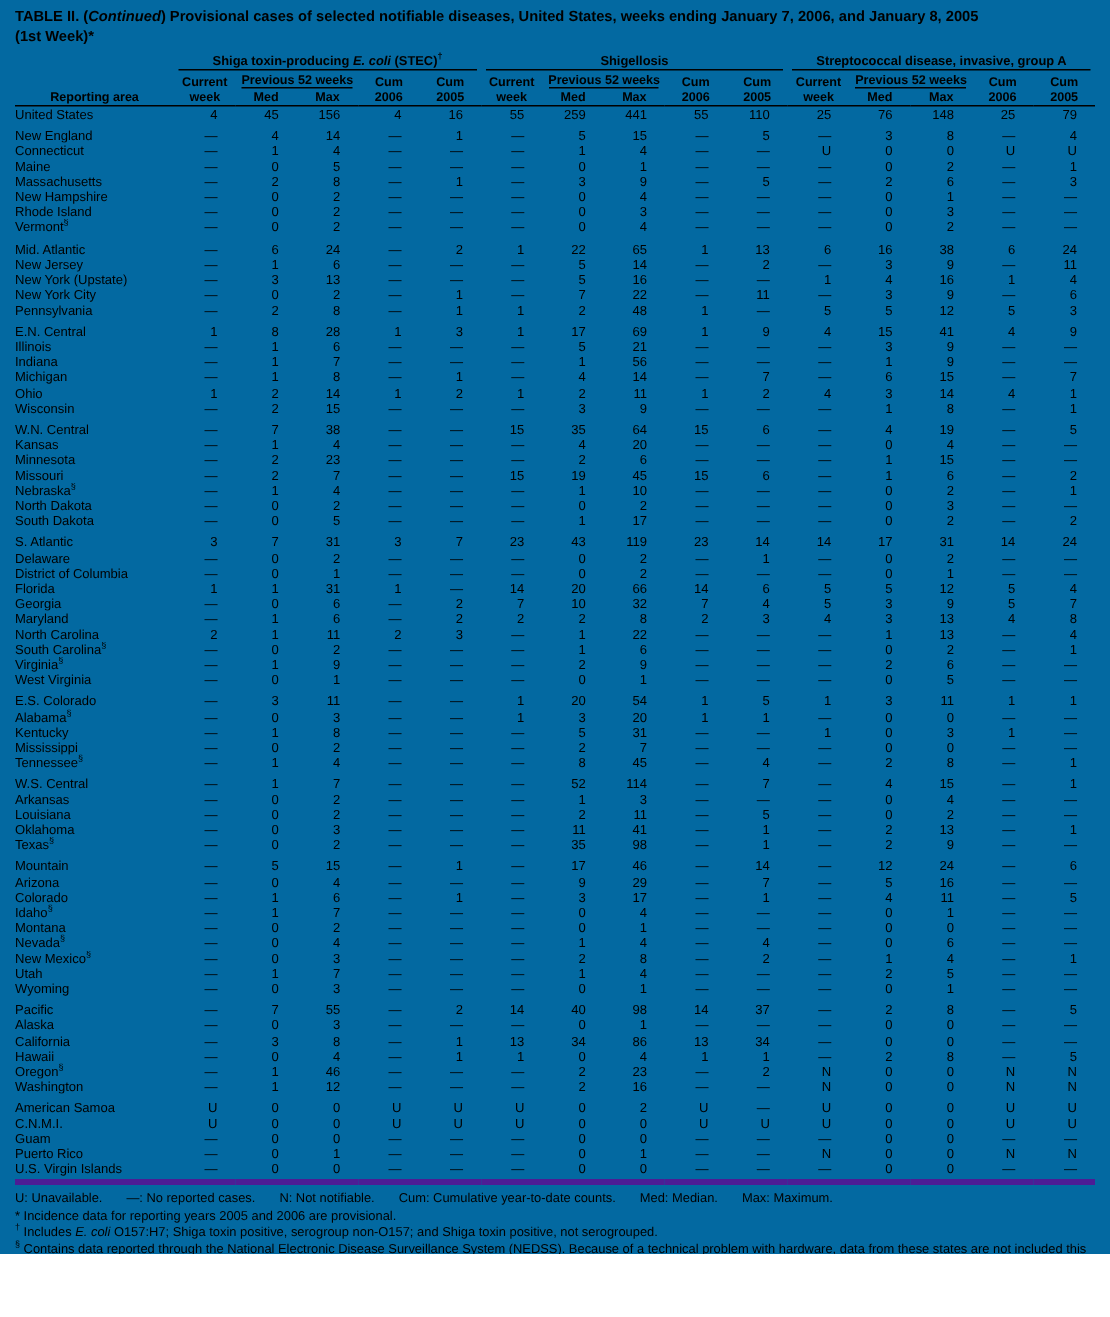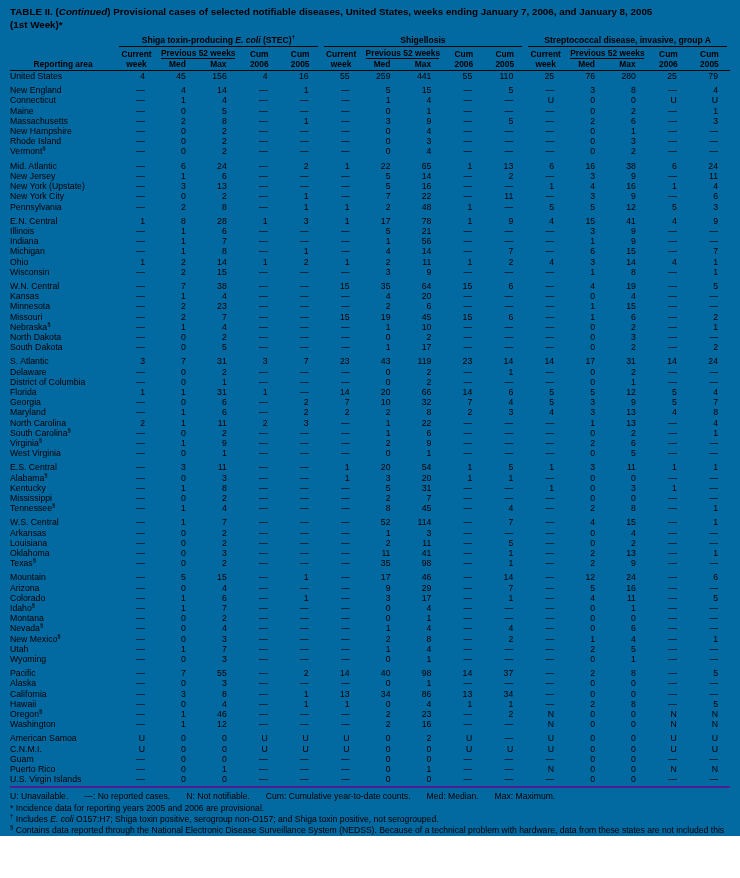--- a/index.html
+++ b/index.html
@@ -19,21 +19,21 @@
   .group-label i { font-style: italic; }
   .subrow th { text-align: center; padding-top: 1px; }
   .prev-label { border-bottom: 1px solid #000; margin: 0 4px; text-align: center; }
   .colhead th { border-bottom: 1px solid #000; padding-bottom: 1px; }
   .colhead th.area-head { text-align: center; }
 
   tbody td { font-size: 8.7px; line-height: 10.2px; padding: 0; white-space: nowrap; }
   td.area { text-align: left; overflow: hidden; }
   td.num { text-align: right; padding-right: 12px; }
   tr.gap td { padding-top: 4px; }
-  tbody tr:last-child td { border-bottom: 2px solid #4c1d95; padding-bottom: 2px; }
+  tbody tr:last-child td { border-bottom: 4px solid #4c1d95; padding-bottom: 2px; }
 
   sup { font-size: 70%; line-height: 0; }
 
   .footnotes { font-size: 8.6px; margin-top: 3px; line-height: 1.3; width: 720px; }
   .legend-item { margin-right: 16px; }
   .note i { font-style: italic; }
 </style>
 </head>
 <body>
 
@@ -123,21 +123,21 @@
           <td class="num">156</td>
           <td class="num">4</td>
           <td class="num">16</td>
           <td class="num">55</td>
           <td class="num">259</td>
           <td class="num">441</td>
           <td class="num">55</td>
           <td class="num">110</td>
           <td class="num">25</td>
           <td class="num">76</td>
-          <td class="num">280</td>
+          <td class="num">148</td>
           <td class="num">25</td>
           <td class="num">79</td>
         </tr>
         <tr class="gap">
           <td class="area">New England</td>
           <td class="num">—</td>
           <td class="num">4</td>
           <td class="num">14</td>
           <td class="num">—</td>
           <td class="num">1</td>
@@ -352,21 +352,21 @@
         </tr>
         <tr class="gap">
           <td class="area">E.N. Central</td>
           <td class="num">1</td>
           <td class="num">8</td>
           <td class="num">28</td>
           <td class="num">1</td>
           <td class="num">3</td>
           <td class="num">1</td>
           <td class="num">17</td>
-          <td class="num">78</td>
+          <td class="num">69</td>
           <td class="num">1</td>
           <td class="num">9</td>
           <td class="num">4</td>
           <td class="num">15</td>
           <td class="num">41</td>
           <td class="num">4</td>
           <td class="num">9</td>
         </tr>
         <tr>
           <td class="area">Illinois</td>
@@ -758,21 +758,21 @@
           <td class="num">1</td>
           <td class="num">—</td>
           <td class="num">—</td>
           <td class="num">—</td>
           <td class="num">0</td>
           <td class="num">5</td>
           <td class="num">—</td>
           <td class="num">—</td>
         </tr>
         <tr class="gap">
-          <td class="area">E.S. Central</td>
+          <td class="area">E.S. Colorado</td>
           <td class="num">—</td>
           <td class="num">3</td>
           <td class="num">11</td>
           <td class="num">—</td>
           <td class="num">—</td>
           <td class="num">1</td>
           <td class="num">20</td>
           <td class="num">54</td>
           <td class="num">1</td>
           <td class="num">5</td>

